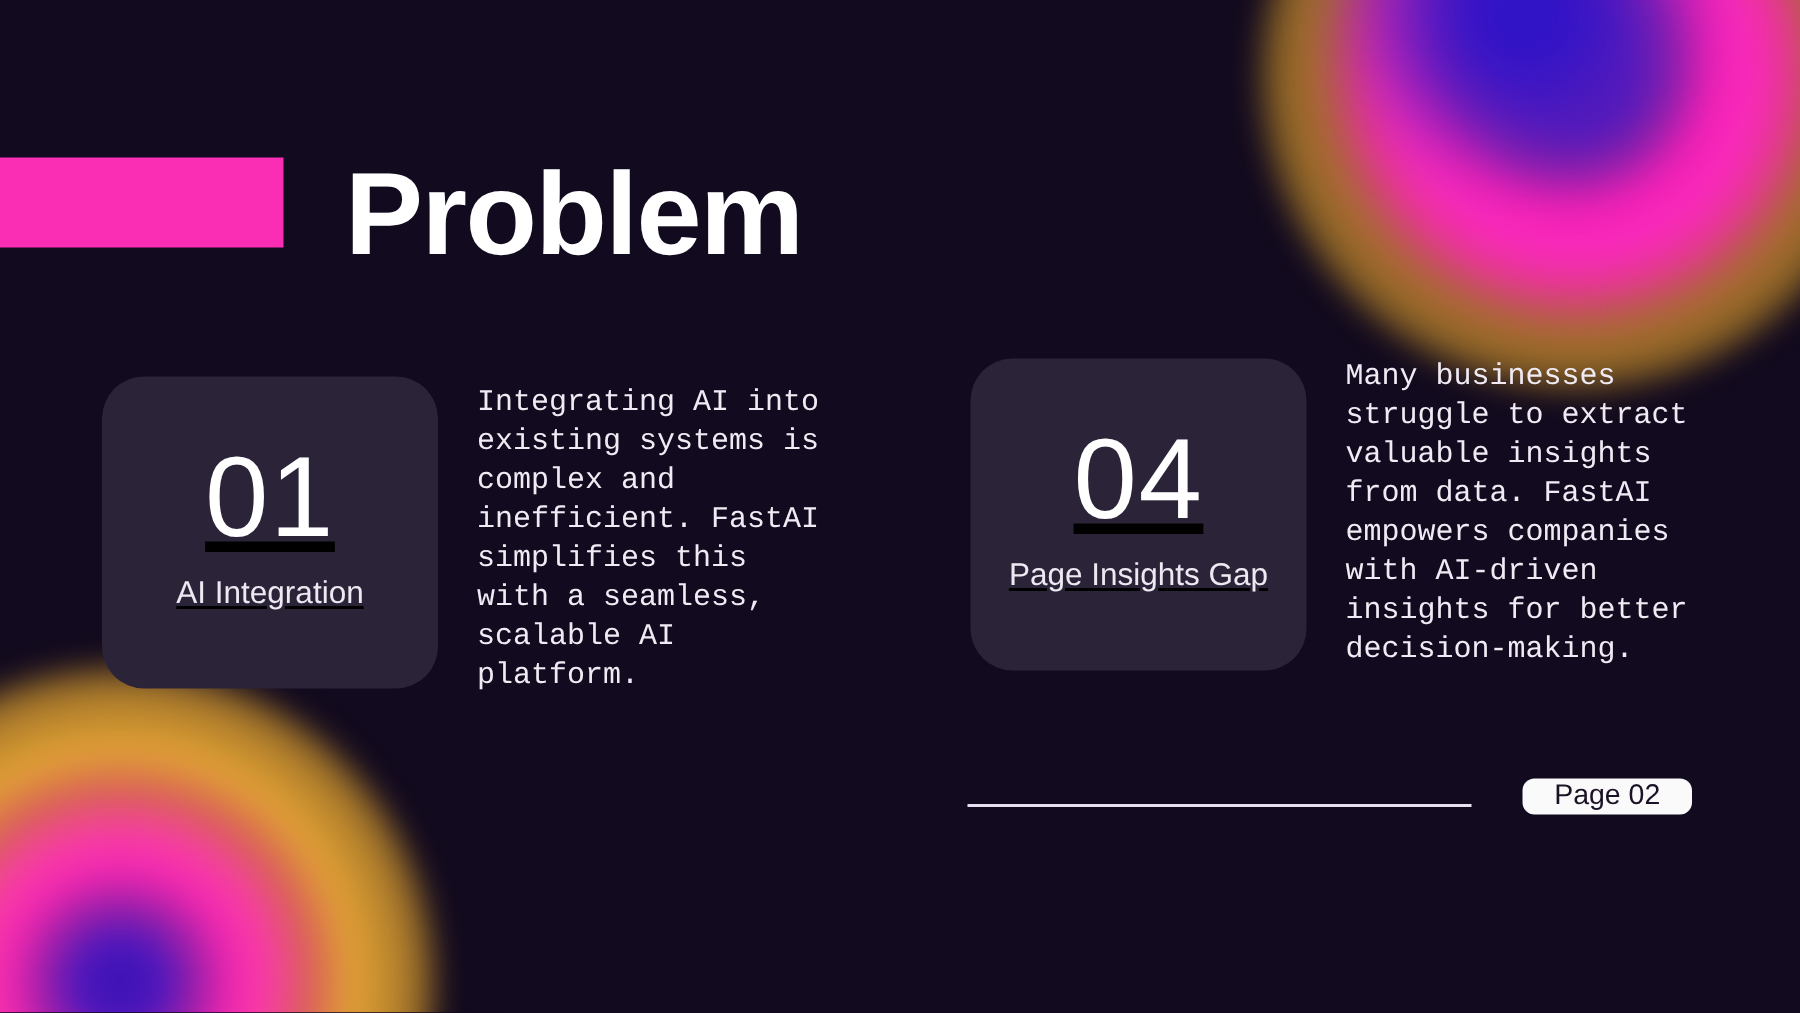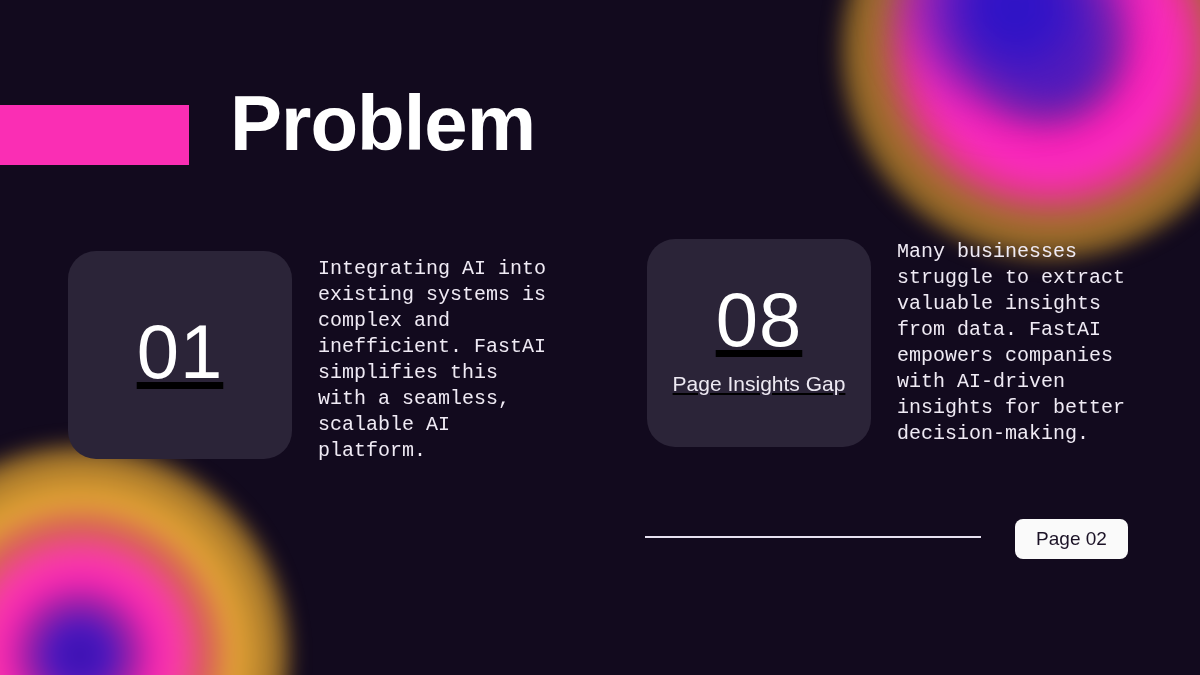--- a/index.html
+++ b/index.html
@@ -81,21 +81,21 @@
   
   .accent-bar {
     position:absolute;
     left:0; top:105px;
     width:189px; height:60px;
     background:#FA2EB4;
   }
 
   .page-title {
     position:absolute;
-    left:230px; top:84px;
+    left:230px; top:103px;
     font-size:78px;
     font-weight:bold;
     letter-spacing:-1px;
     color:#FFFFFF;
     line-height:1;
   }
 
   
   .block {
     position:absolute;
@@ -151,21 +151,21 @@
   .footer-rule {
     position:absolute;
     left:645px; top:536px;
     width:336px; height:2px;
     background:#E6E1F0;
   }
 
   .page-badge {
     position:absolute;
     left:1015px; top:519px;
-    width:113px; height:40px;
+    width:113px; height:24px;
     background:#FAFAFA;
     border-radius:8px;
     display:flex;
     align-items:center;
     justify-content:center;
     font-size:19px;
     font-weight:400;
     color:#1B1226;
   }
 </style>
@@ -177,27 +177,28 @@
   <div class="blob blob-tr"></div>
   <div class="blob-tr-inner"></div>
   <div class="blob blob-bl"></div>
 
   <div class="accent-bar"></div>
   <div class="page-title">Problem</div>
 
   <div class="block block-1">
     <div class="num-card">
       <div class="num">01</div>
+      <div class="caption">AI Integration</div>
     </div>
     <div class="desc desc-1">Integrating AI into existing systems is complex and inefficient. FastAI simplifies this with a seamless, scalable AI platform.</div>
   </div>
 
   <div class="block block-2">
     <div class="num-card">
-      <div class="num">08</div>
+      <div class="num">04</div>
       <div class="caption">Page Insights Gap</div>
     </div>
     <div class="desc desc-2">Many businesses struggle to extract valuable insights from data. FastAI empowers companies with AI-driven insights for better decision-making.</div>
   </div>
 
   <div class="footer-rule"></div>
   <div class="page-badge">Page 02</div>
 
 </div>
 

